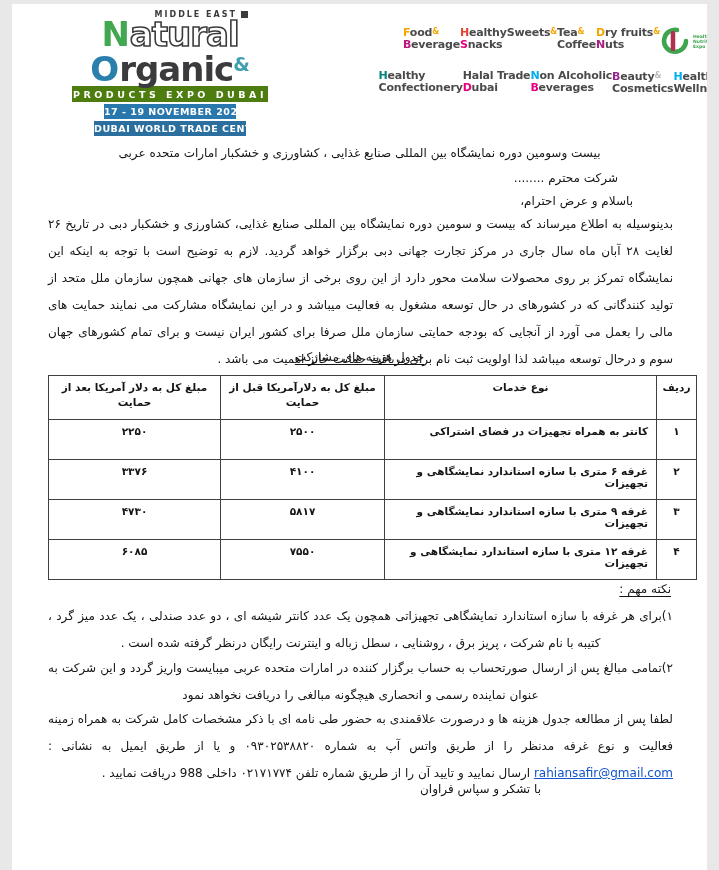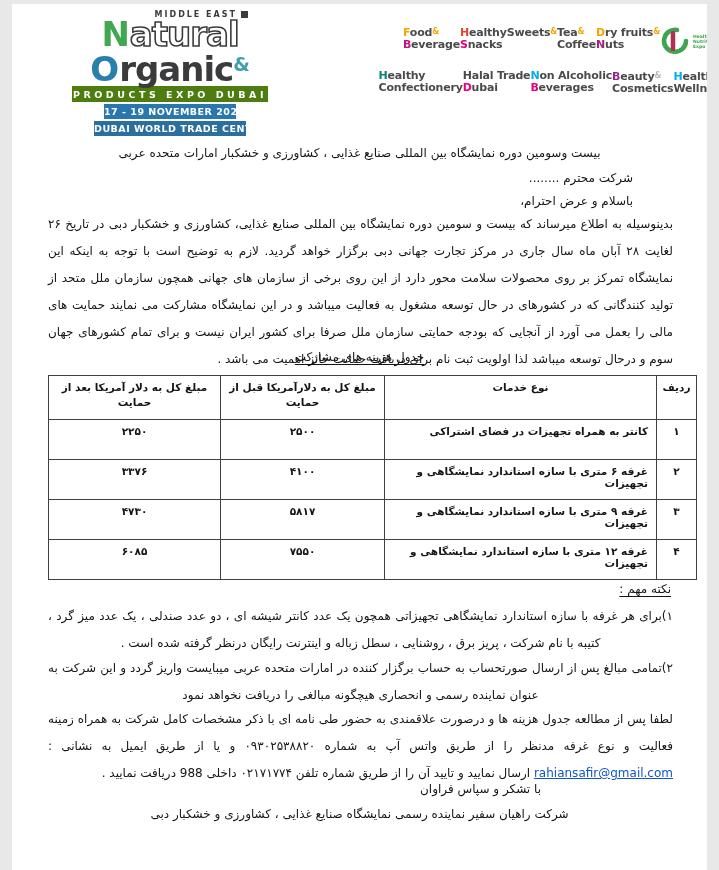--- a/index.html
+++ b/index.html
@@ -111,21 +111,21 @@
         <div><span style="color: rgb(74, 74, 76);">C</span><span>osmetics</span></div>
       </div>
       <div class="cat">
         <div><span style="color: rgb(0, 174, 239);">H</span><span>ealth</span><span class="amp" style="color: rgb(247, 166, 0);">&amp;</span></div>
         <div><span style="color: rgb(74, 74, 76);">W</span><span>ellness</span></div>
       </div>
     </div>
   </div>
 
   <div class="fa center" style="top:142px;">بیست وسومین دوره نمایشگاه بین المللی صنایع غذایی ، کشاورزی و خشکبار امارات متحده عربی</div>
-  <div class="fa" style="top:167px;right:74px;">شرکت محترم ........</div>
+  <div class="fa" style="top:167px;right:89px;">شرکت محترم ........</div>
   <div class="fa" style="top:190px;right:74px;">باسلام و عرض احترام،</div>
 
   <div class="fa jst last-right" style="top:207px;">بدینوسیله به اطلاع میرساند که بیست و سومین دوره نمایشگاه بین المللی صنایع غذایی، کشاورزی و خشکبار دبی در تاریخ ۲۶ لغایت ۲۸ آبان ماه سال جاری در مرکز تجارت جهانی دبی برگزار خواهد گردید. لازم به توضیح است با توجه به اینکه این نمایشگاه تمرکز بر روی محصولات سلامت محور دارد از این روی برخی از سازمان های جهانی همچون سازمان ملل متحد از تولید کنندگانی که در کشورهای در حال توسعه مشغول به فعالیت میباشد و در این نمایشگاه مشارکت می نمایند حمایت های مالی را بعمل می آورد از آنجایی که بودجه حمایتی سازمان ملل صرفا برای کشور ایران نیست و برای تمام کشورهای جهان سوم و درحال توسعه میباشد لذا اولویت ثبت نام برای دریافت حمایت حائز اهمیت می باشد .</div>
 
   <div class="fa center uline" style="top:346px;">جدول هزینه های مشارکت</div>
 
   <table class="cost-table">
     <colgroup>
       <col style="width:40px">
         <col style="width:272px">
@@ -173,15 +173,14 @@
   <div class="fa jst last-center" style="top:599px;">۱)برای هر غرفه  با سازه استاندارد نمایشگاهی تجهیزاتی همچون یک عدد کانتر شیشه ای ، دو عدد صندلی ، یک عدد میز گرد ، کتیبه با نام شرکت ، پریز برق ، روشنایی ، سطل زباله و اینترنت رایگان درنظر گرفته شده است .</div>
   <div class="fa jst last-center" style="top:651px;">۲)تمامی مبالغ پس از ارسال صورتحساب به حساب برگزار کننده در امارات متحده عربی میبایست واریز گردد و این شرکت به عنوان نماینده رسمی و انحصاری هیچگونه مبالغی را دریافت نخواهد نمود</div>
 
   <div class="fa jst last-right" style="top:702px;">
     <span>لطفا پس از مطالعه جدول هزینه ها و درصورت علاقمندی به حضور طی نامه ای با ذکر مشخصات کامل شرکت به همراه زمینه فعالیت و نوع غرفه مدنظر را  از طریق واتس آپ به شماره ۰۹۳۰۲۵۳۸۸۲۰ و یا از طریق ایمیل به نشانی :</span>
     <a class="email">rahiansafir@gmail.com</a>
     <span>ارسال نمایید و تایید آن را از طریق شماره تلفن ۰۲۱۷۱۷۷۴ داخلی 988 دریافت نمایید .</span>
   </div>
 
   <div class="fa" style="top:778px;right:166px;">با تشکر و سپاس فراوان</div>
-  <div class="fa center" style="top:803px;">شرکت راهیان سفیر نماینده رسمی نمایشگاه صنایع غذایی ، کشاورزی و خشکبار دبی</div>
 
 </div>
 
 </body></html>

